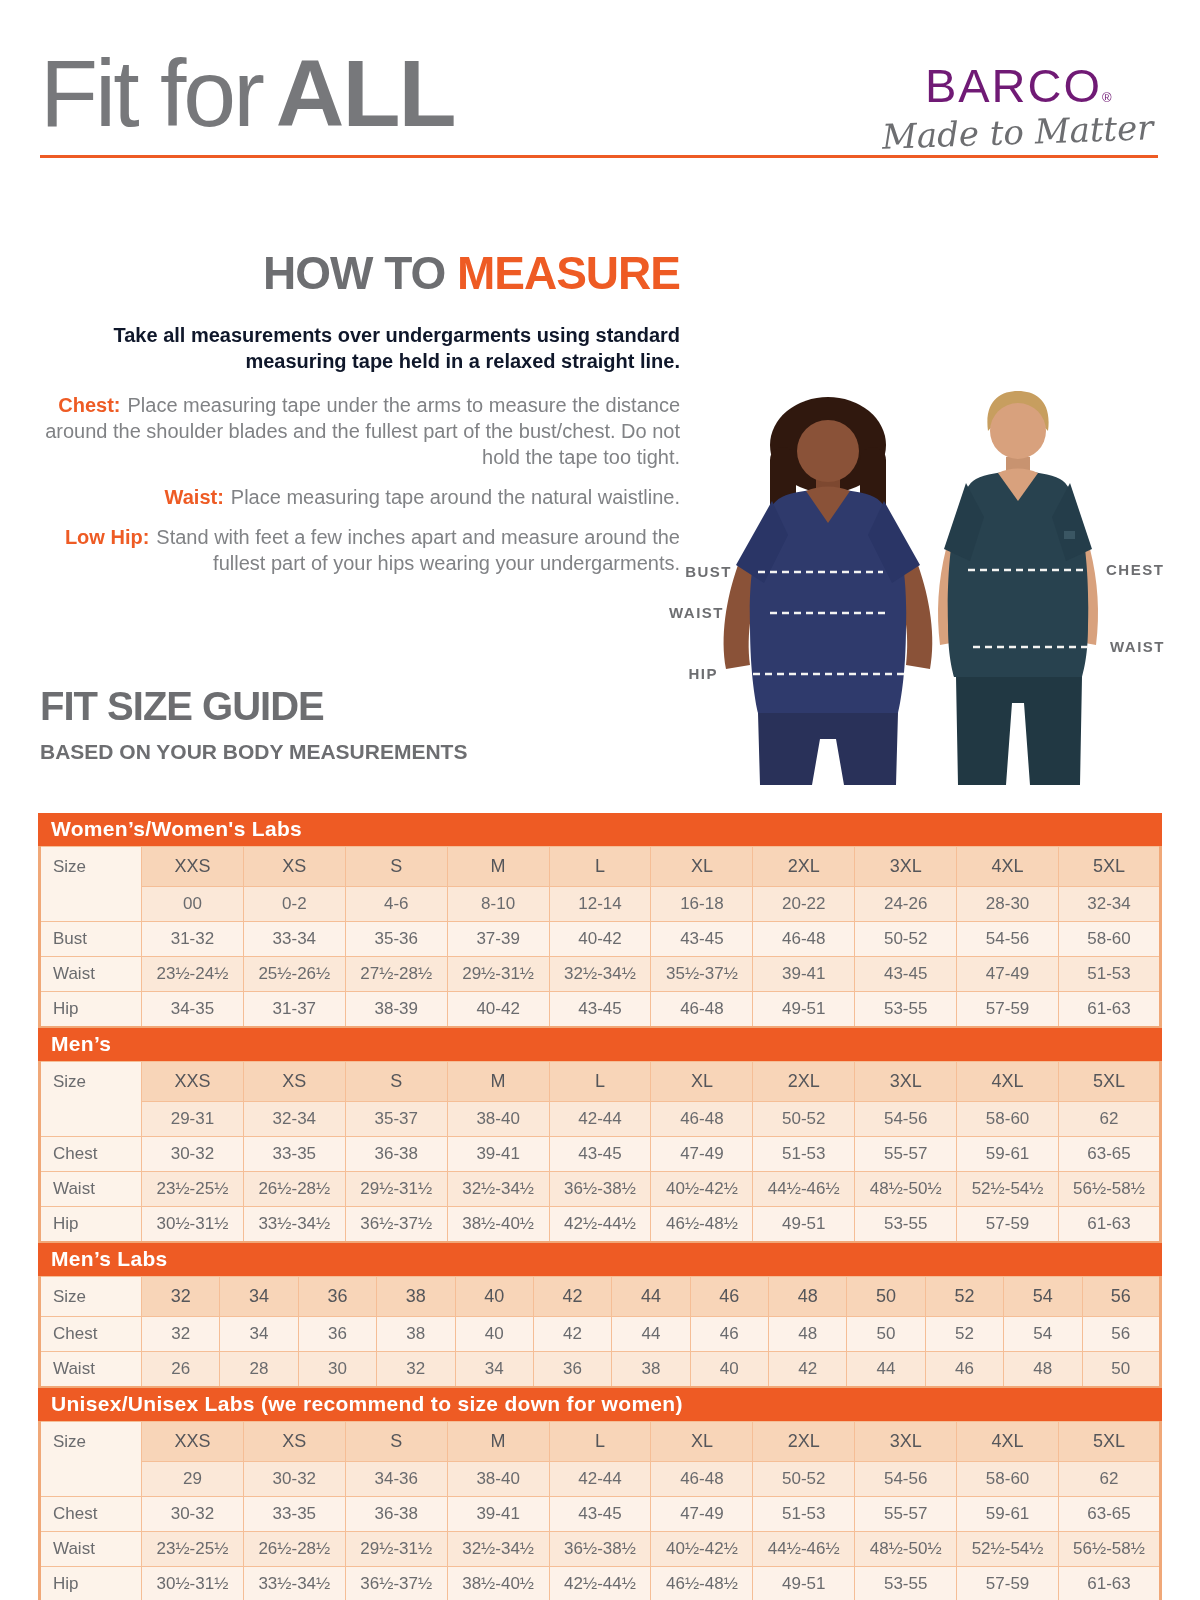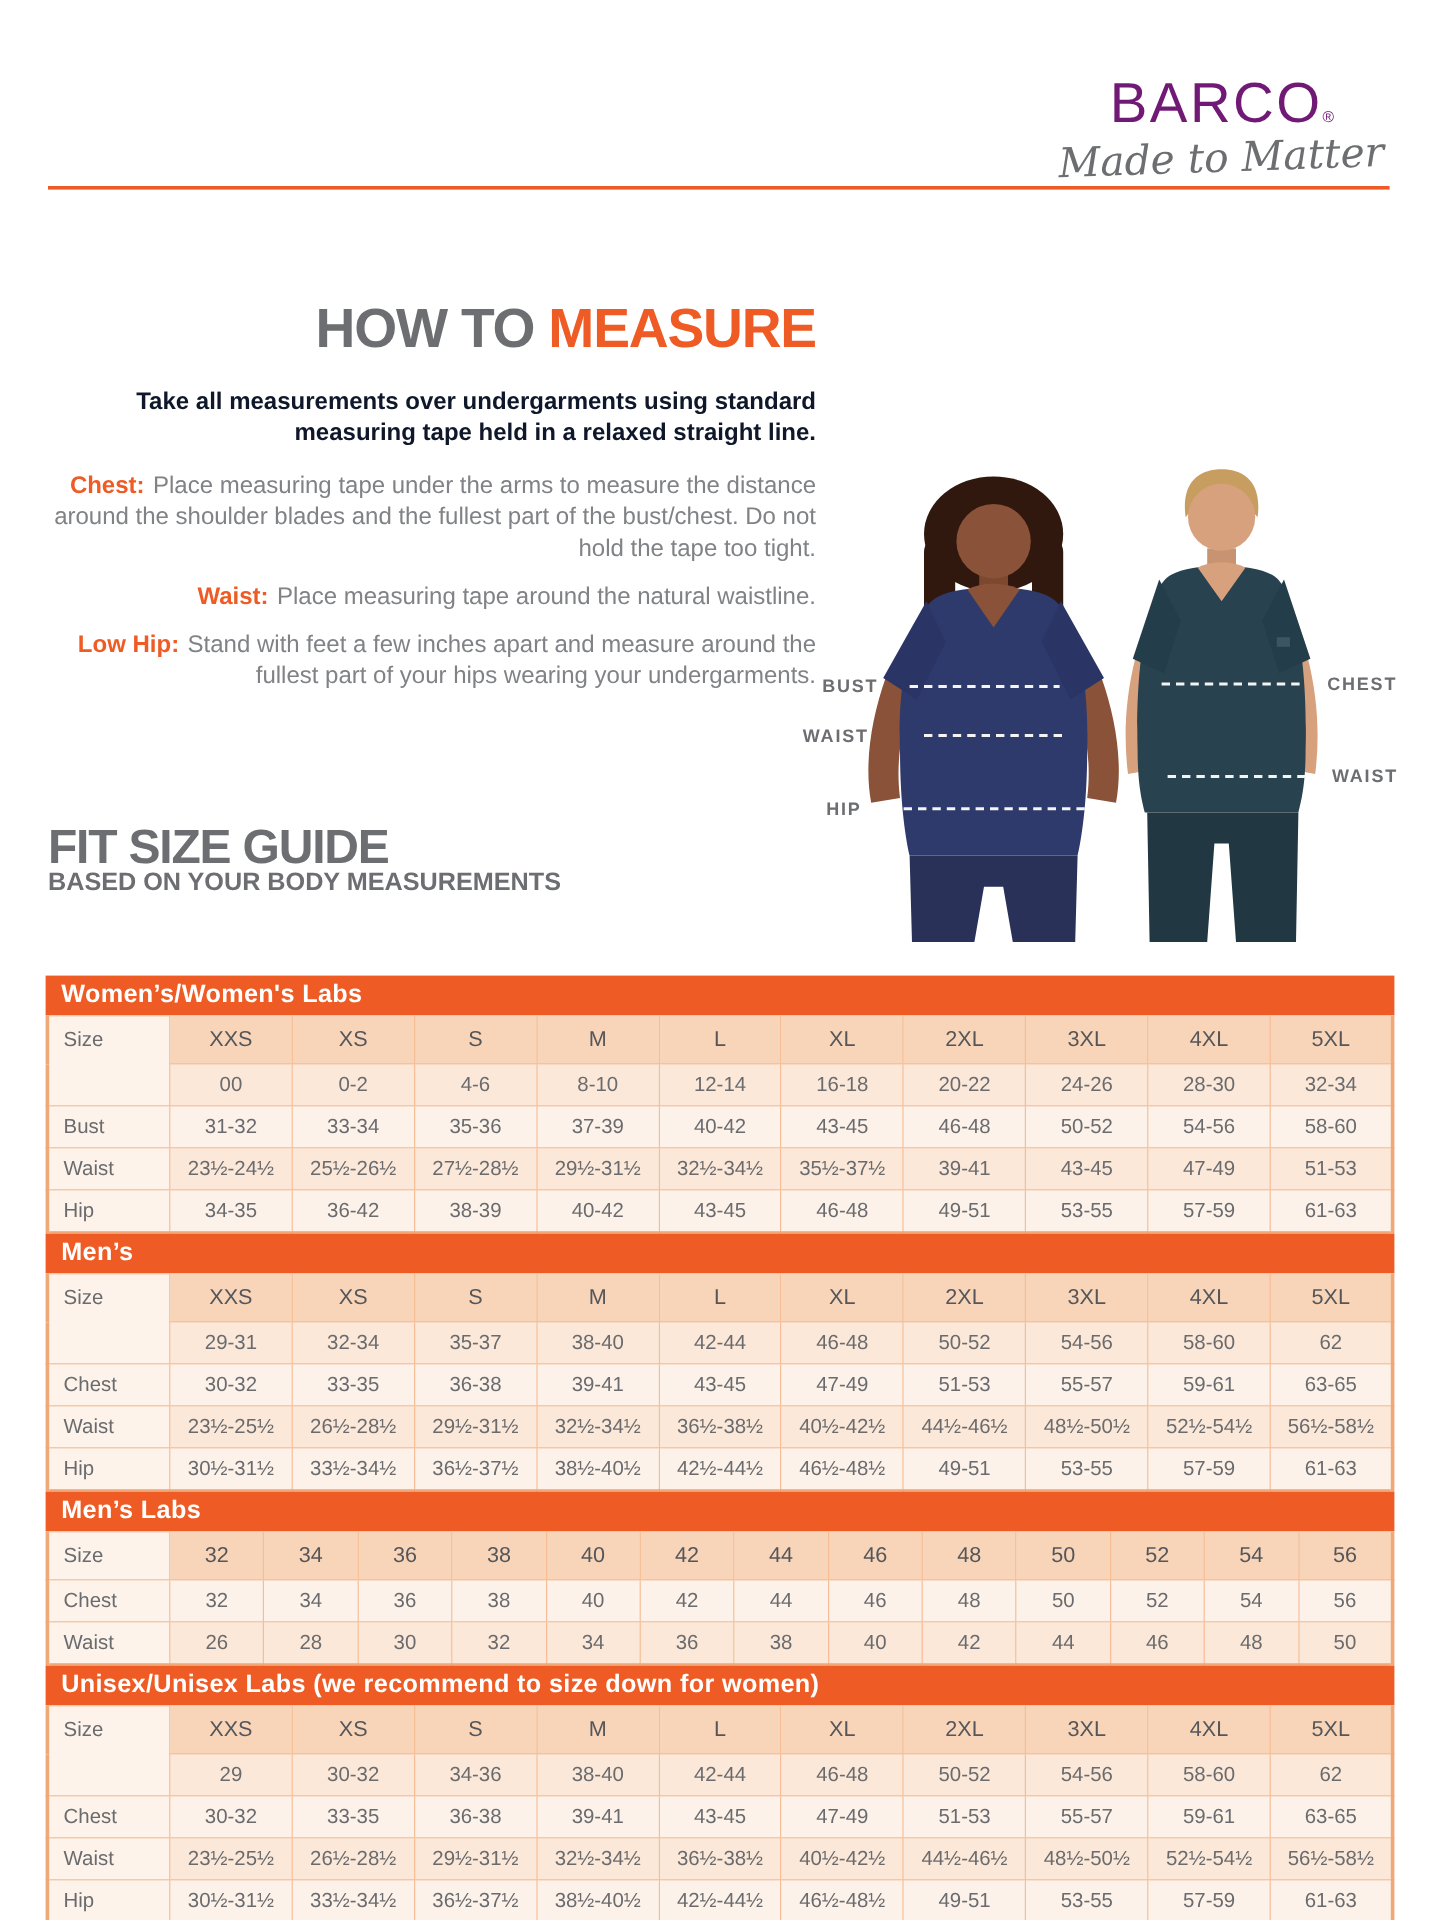--- a/index.html
+++ b/index.html
@@ -28,41 +28,44 @@
 
   
   .figure { position:absolute; left:660px; top:385px; width:525px; height:400px; }
   .fig-label { font-family:"Liberation Sans", sans-serif; font-size:15px; font-weight:bold;
                fill:#6D6E71; letter-spacing:1.5px; }
   .dash { stroke:#F4F4F2; stroke-width:2.5; stroke-dasharray:7 5; fill:none; }
 
   
   .guide-title { position:absolute; left:40px; top:684px; font-size:40px; font-weight:bold;
                  color:#6D6E71; letter-spacing:-1px; }
-  .guide-sub { position:absolute; left:40px; top:724px; font-size:21px; font-weight:bold; color:#6D6E71; }
+  .guide-sub { position:absolute; left:40px; top:740px; font-size:21px; font-weight:bold; color:#6D6E71; }
 
   .tables { position:absolute; left:38px; right:38px; top:785px;margin-top:28px; }
   .band { background:#EE5B24; color:#ffffff; font-weight:bold; font-size:21px;
           padding:4px 13px 5px 13px; letter-spacing:0.3px; }
   .table-block table { width:100%; border-collapse:collapse; table-layout:fixed;
           border-left:3px solid #F0A878; border-right:3px solid #F0A878; border-bottom:2px solid #F0A878; }
   .table-block td { border:1px solid #F5BE96; text-align:center; font-size:17px; color:#6A6B6E;
           padding:7px 2px; }
   .table-block td.lbl { text-align:left; padding-left:12px; background:#FDF3EA; }
   .table-block td.size-lbl { vertical-align:top; padding-top:10px; }
   .table-block td.szh { background:#F8D5B8; font-weight:normal; color:#55565A; font-size:18px; padding:9px 2px; }
   .table-block td.num { background:#FBE8D8; }
   .table-block td.ra  { background:#FDF2E9; }
   .table-block td.rb  { background:#FBE8D8; }
 </style>
 </head>
 <body>
 
 <div class="page">
 
+  <div class="fit-title">
+    <span>Fit for</span><span class="bold">ALL</span>
+  </div>
   <div class="logo">
     <div class="barco">
       <span>BARCO</span><span class="reg">®</span>
     </div>
     <div class="tagline">Made to Matter</div>
   </div>
   <div class="rule"></div>
 
   <section class="measure">
     <div class="h2m">
@@ -195,21 +198,21 @@
               <td class="rb">32½-34½</td>
               <td class="rb">35½-37½</td>
               <td class="rb">39-41</td>
               <td class="rb">43-45</td>
               <td class="rb">47-49</td>
               <td class="rb">51-53</td>
             </tr>
             <tr>
               <td class="lbl">Hip</td>
               <td class="ra">34-35</td>
-              <td class="ra">36-42</td>
+              <td class="ra">31-37</td>
               <td class="ra">38-39</td>
               <td class="ra">40-42</td>
               <td class="ra">43-45</td>
               <td class="ra">46-48</td>
               <td class="ra">49-51</td>
               <td class="ra">53-55</td>
               <td class="ra">57-59</td>
               <td class="ra">61-63</td>
             </tr>
           </tbody>

